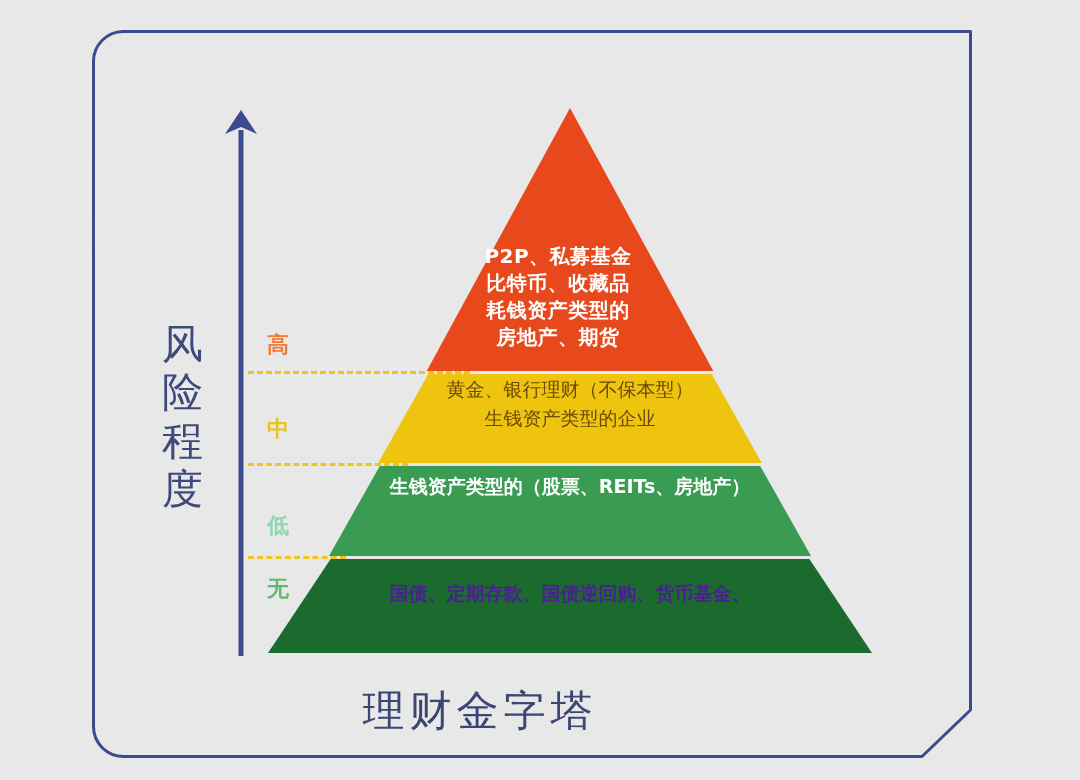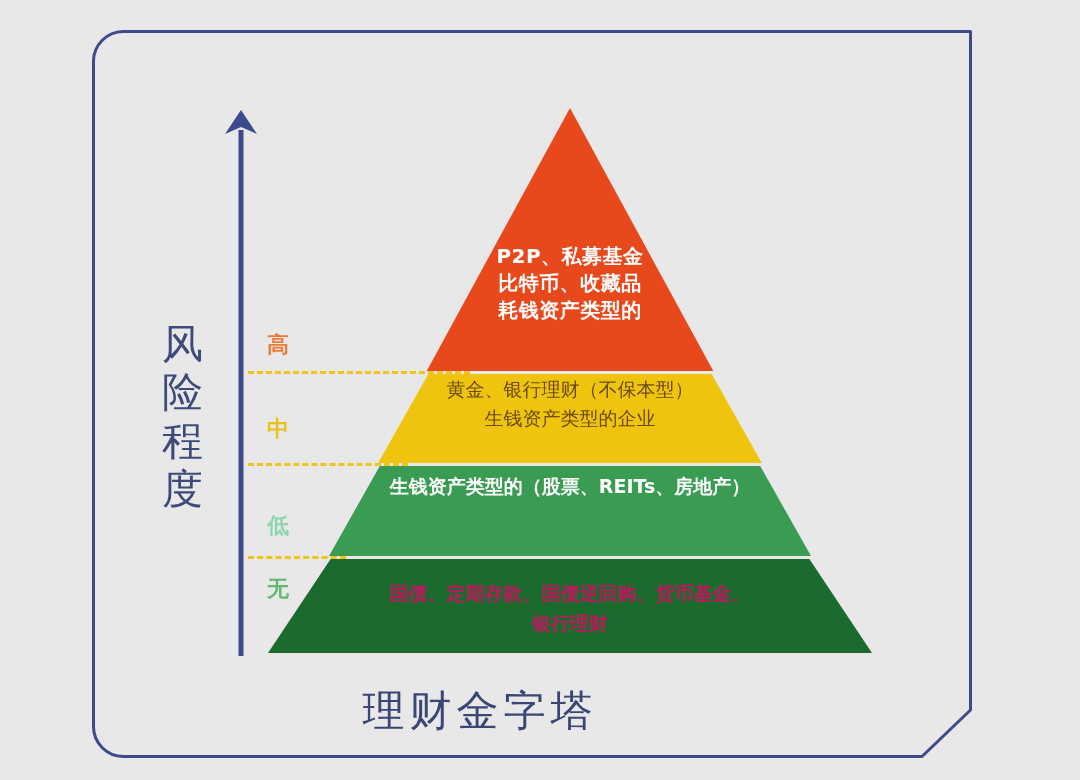--- a/index.html
+++ b/index.html
@@ -93,40 +93,40 @@
   .band-text {
     position: absolute;
     text-align: center;
     font-family: "DejaVu Sans", "Liberation Sans", sans-serif;
     font-weight: bold;
     pointer-events: none;
   }
   .band-text .line { display: block; white-space: nowrap; }
 
   #band-text-1 {
-    left: 420px; top: 243px; width: 300px;
+    left: 408px; top: 243px; width: 300px;
     font-size: 20px; line-height: 1.35;
     color: #ffffff;
     letter-spacing: 0.5px;
   }
   #band-text-2 {
     left: 380px; top: 375px; width: 380px;
     font-size: 19px; line-height: 1.5;
     color: #6b4a0a;
     font-weight: normal;
   }
   #band-text-3 {
     left: 330px; top: 472px; width: 480px;
     font-size: 19px; line-height: 1.5;
     color: #ffffff;
   }
   #band-text-4 {
     left: 300px; top: 578px; width: 540px;
     font-size: 19px; line-height: 1.6;
-    color: #be185d;
+    color: #4c1d95;
   }
 
   
   #caption {
     position: absolute;
     left: 0;
     top: 683px;
     width: 960px;
     text-align: center;
     font-size: 42px;
@@ -174,31 +174,31 @@
 
     <polygon points="379.8,466 760.2,466 811,556 329,556" fill="#3a9b52"></polygon>
 
     <polygon points="330.6,559 809.4,559 872,653 268,653" fill="#1b6b2f"></polygon>
   </svg>
 
   <div class="band-text" id="band-text-1">
     <span class="line">P2P、私募基金</span>
     <span class="line">比特币、收藏品</span>
     <span class="line">耗钱资产类型的</span>
+    <span class="line">房地产、期货</span>
   </div>
 
   <div class="band-text" id="band-text-2">
     <span class="line">黄金、银行理财（不保本型）</span>
     <span class="line">生钱资产类型的企业</span>
   </div>
 
   <div class="band-text" id="band-text-3">
     <span class="line">生钱资产类型的（股票、REITs、房地产）</span>
   </div>
 
   <div class="band-text" id="band-text-4">
     <span class="line">国债、定期存款、国债逆回购、货币基金、</span>
-    <span class="line">银行理财</span>
   </div>
 
   <div id="caption">理财金字塔</div>
 
 </div>
 
 </body></html>

